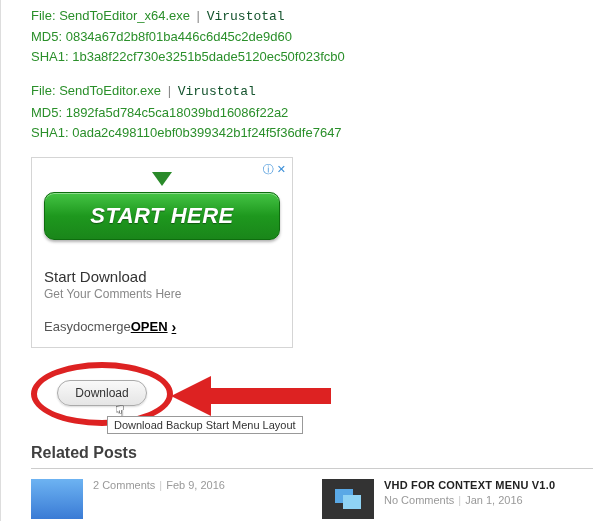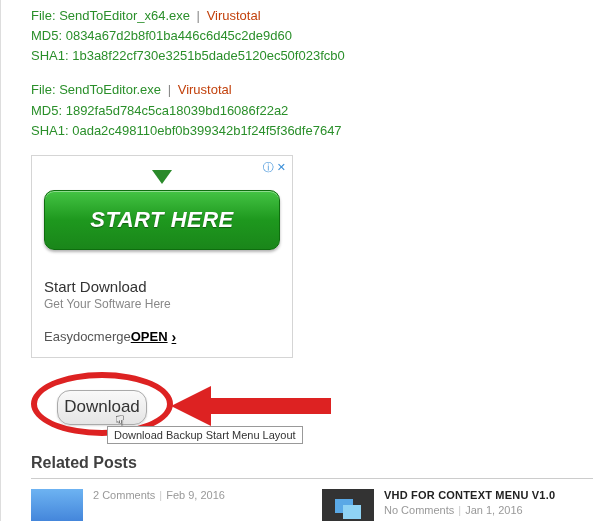--- a/index.html
+++ b/index.html
@@ -11,21 +11,21 @@
     width: 613px;
     height: 521px;
     overflow: hidden;
     border-left: 1px solid #ddd;
     position: relative;
   }
   .content { padding: 6px 0 0 30px; }
   .hash-block { margin-bottom: 14px; line-height: 1.55; }
   .green { color: #2a8f2a; }
   .sep { color: #888; margin: 0 3px; }
-  a.link { color: #c2410c; text-decoration: none; }
+  a.link { color: #14532d; text-decoration: none; font-family: Liberation Mono, monospace; }
 
   .ad-box {
     width: 262px;
     border: 1px solid #d5d5d5;
     background: #fff;
     margin: 6px 0 0 0;
     padding: 10px 12px 12px 12px;
     position: relative;
   }
   .ad-corner {
@@ -35,21 +35,21 @@
   }
   .ad-tri {
     width: 0; height: 0;
     border-left: 10px solid transparent;
     border-right: 10px solid transparent;
     border-top: 14px solid #2a8a2a;
     margin: 4px auto 6px auto;
   }
   .start-btn {
     width: 100%;
-    height: 60px;
+    height: 48px;
     border-radius: 10px;
     background: linear-gradient(to bottom, #44c444 0%, #1e981e 50%, #1a861a 100%);
     border: 1px solid #0e6e0e;
     color: #fff;
     font-weight: 900;
     font-size: 22px;
     font-style: italic;
     letter-spacing: 0.5px;
     text-shadow: 0 1px 1px rgba(0,0,0,0.4);
     display: flex; align-items: center; justify-content: center;
@@ -68,25 +68,25 @@
   .dl-area { position: relative; margin-top: 14px; height: 76px; }
   .red-circle {
     position: absolute; left: 0; top: 0;
     width: 142px; height: 64px;
     border: 6px solid #d22;
     border-radius: 50%;
     pointer-events: none;
   }
   .dl-btn {
     position: absolute; left: 26px; top: 18px;
-    width: 90px; height: 35px;
+    width: 90px; height: 26px;
     background: linear-gradient(#f9f9f9,#e5e5e5);
     border: 1px solid #aaa;
     border-radius: 13px;
-    font-size: 17px; color: #333;
+    font-size: 12px; color: #333;
     box-shadow: 0 1px 2px rgba(0,0,0,0.15);
     cursor: pointer;
   }
   .cursor-icon {
     position: absolute; left: 84px; top: 40px;
     font-size: 16px; color: #000;
     text-shadow: 0 0 2px #fff;
   }
   .arrow-svg { position: absolute; left: 140px; top: 6px; }
   .tooltip {
@@ -145,21 +145,21 @@
   </div>
 
   <div class="ad-box">
     <div class="ad-corner">
       <span>ⓘ</span>
       <span>✕</span>
     </div>
     <div class="ad-tri"></div>
     <div class="start-btn">START HERE</div>
     <div class="ad-title">Start Download</div>
-    <div class="ad-sub">Get Your Software Here</div>
+    <div class="ad-sub">Get Your Comments Here</div>
     <div class="ad-footer">
       <span class="ad-brand">Easydocmerge</span>
       <a href="#" class="ad-open">
         <span>OPEN</span>
         <span class="chev">›</span>
       </a>
     </div>
   </div>
 
   <div class="dl-area">

